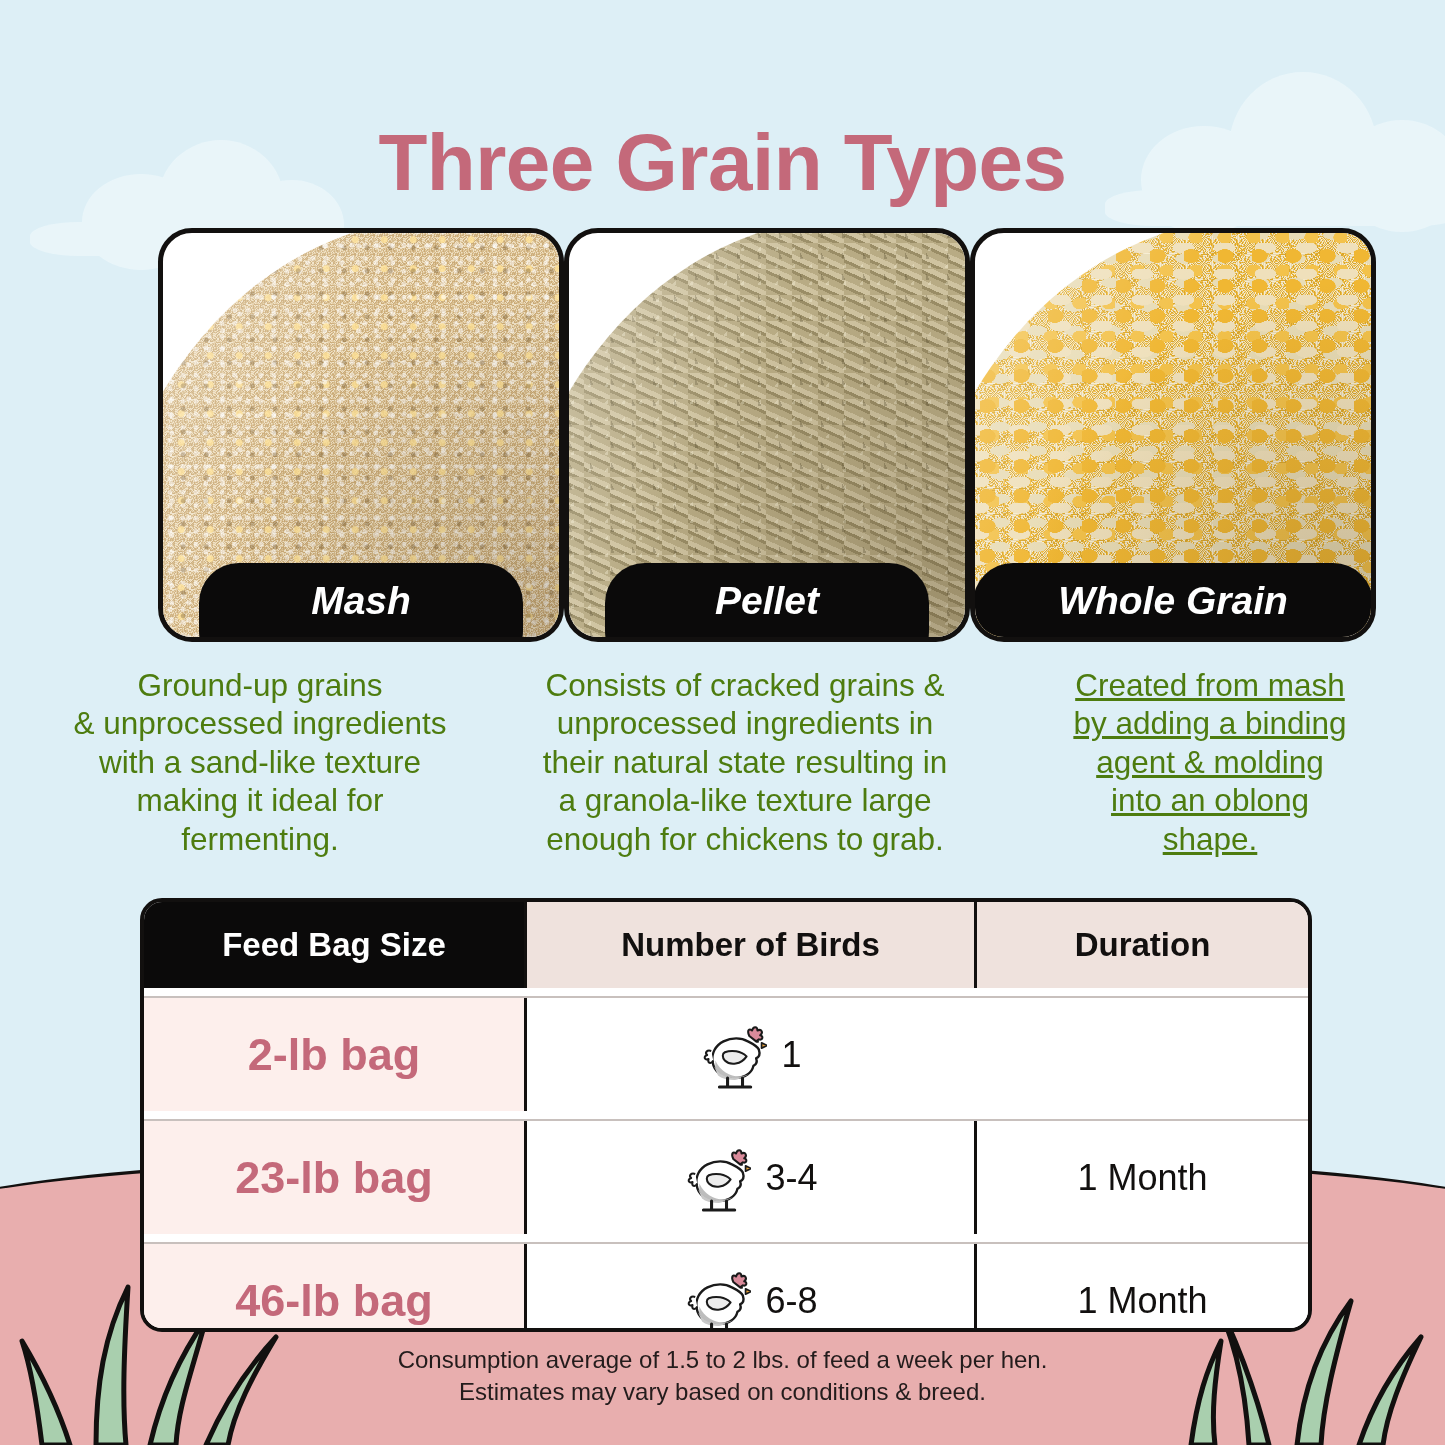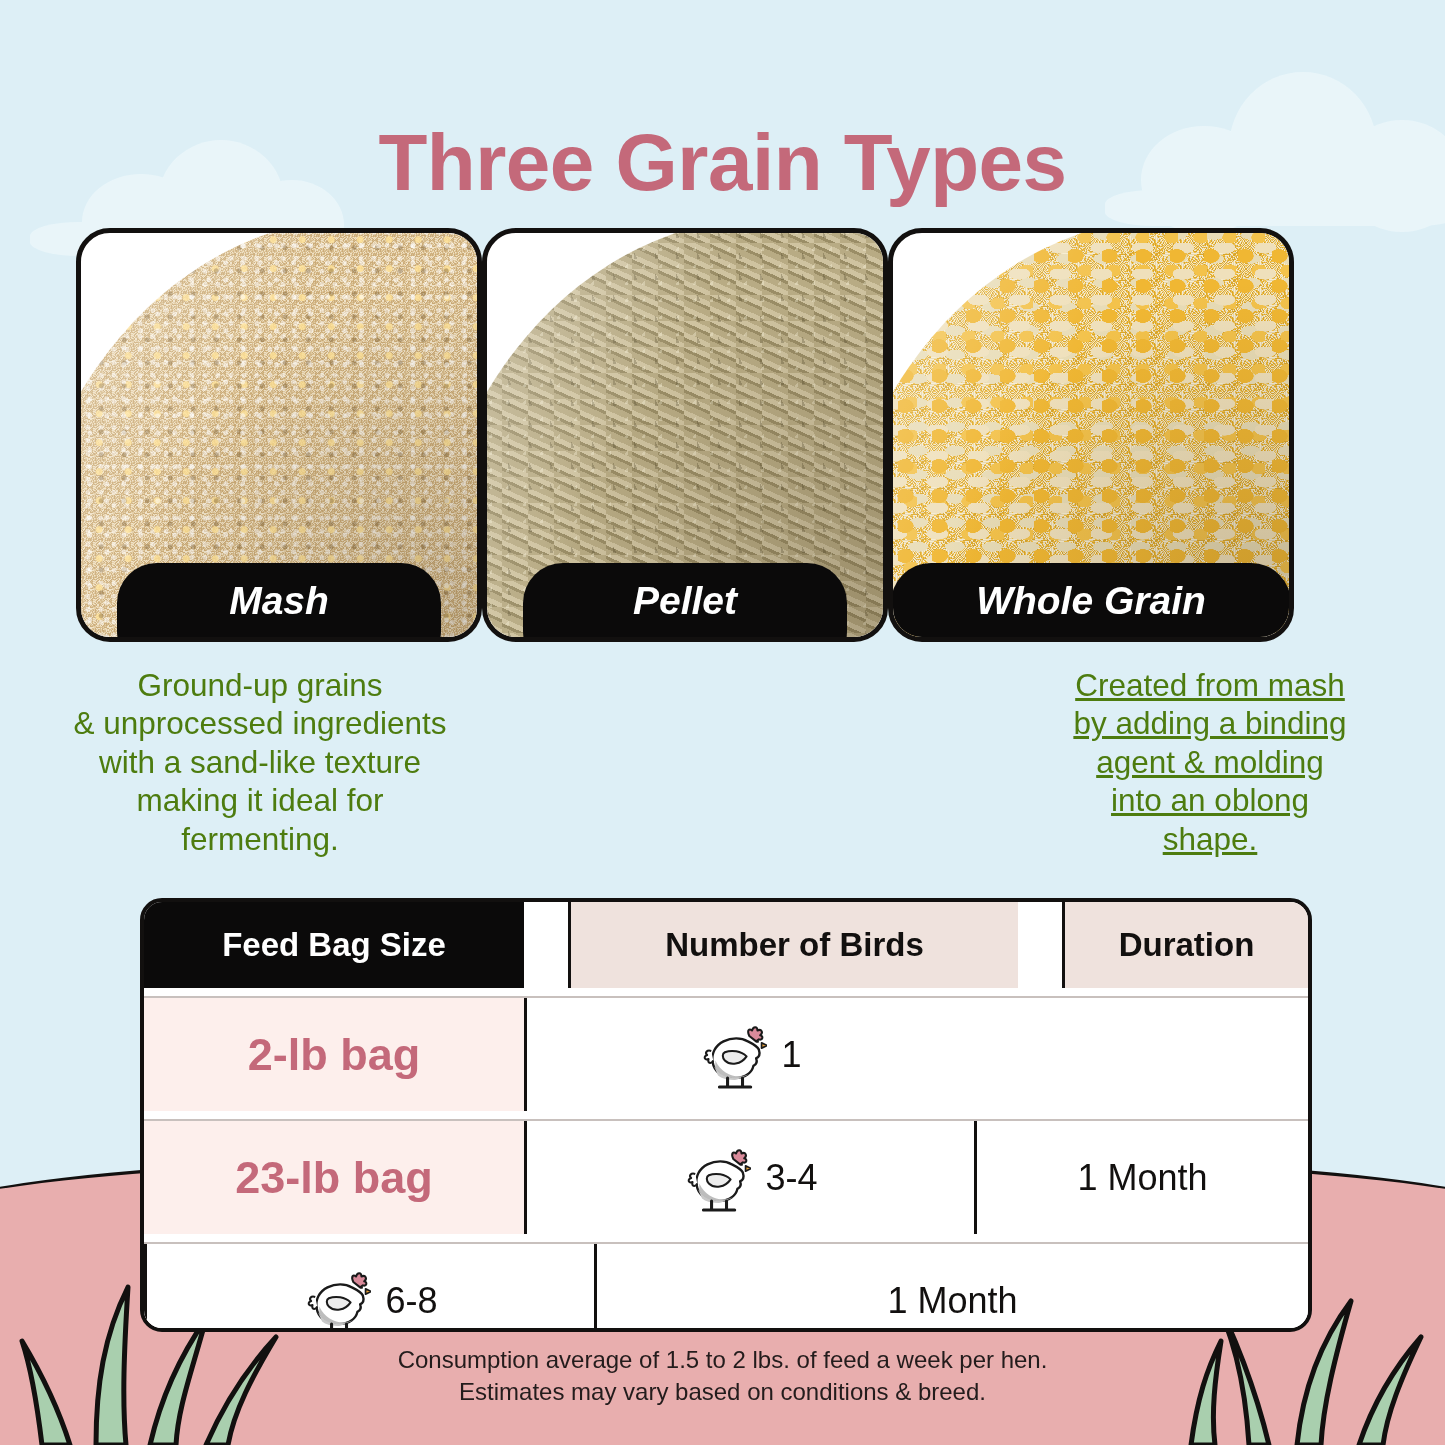--- a/index.html
+++ b/index.html
@@ -40,21 +40,21 @@
     color:#c4697a;
     letter-spacing:-.5px;
     z-index:5;
     margin-top:25px;
   }
 
   
   #cards {
     position:absolute; top:228px; left:76px;
     width:1300px; height:404px;
-    display:flex; justify-content:flex-start;
+    display:flex; justify-content:flex-end;
     z-index:4;
   }
   .card {
     position:relative;
     width:396px; height:404px;
     background:#fff;
     border:5px solid #12100f;
     border-radius:34px;
     overflow:hidden;
   }
@@ -135,21 +135,21 @@
     position:absolute; top:898px; left:140px;
     width:1172px; height:434px;
     border:4px solid #12100f;
     border-radius:22px;
     overflow:hidden;
     background:#fff;
     z-index:5;
     box-sizing:border-box;
   }
   .trow { display:flex; }
-  .trow.head { height:86px;gap:44px; }
+  .trow.head { height:86px; }
   .trow.body { height:113px; border-top:2px solid #c8c0bd;margin-top:8px; }
   .cell { display:flex; align-items:center; justify-content:center; box-sizing:border-box; }
   .c1 { width:380px; }
   .c2 { width:450px; border-left:3px solid #12100f; }
   .c3 { flex:1; border-left:3px solid #12100f; }
 
   .head .c1 { background:#0b0a0a; color:#fff; font-size:33px; font-weight:700; }
   .head .c2, .head .c3 { background:#efe2dd; color:#12100f; font-size:33px; font-weight:700; }
 
   .body .c1 { background:#fdefec; color:#c4697a; font-size:45px; font-weight:700; }
@@ -239,20 +239,25 @@
     <div class="pill wide">Whole Grain</div>
   </div>
 </div>
 
 <div id="descs">
   <div class="desc" style="white-space:pre-line">Ground-up grains
 &amp; unprocessed ingredients
 with a sand-like texture
 making it ideal for
 fermenting.</div>
+  <div class="desc mid" style="white-space:pre-line">Consists of cracked grains &amp;
+unprocessed ingredients in
+their natural state resulting in
+a granola-like texture large
+enough for chickens to grab.</div>
   <div class="desc right" style="white-space:pre-line">Created from mash
 by adding a binding
 agent &amp; molding
 into an oblong
 shape.</div>
 </div>
 
 <div id="table">
 
   <div class="trow head">
@@ -292,20 +297,21 @@
         <path d="M38 48 C 48 44 62 46 70 54 C 62 66 46 68 38 60 C 34 56 34 50 38 48 Z" fill="#ededed" stroke="#1a1a1a" stroke-width="3" stroke-linejoin="round"></path>
         <path d="M86 34 C 83 34 83 31 86 31 C 89 31 89 34 86 34 Z" fill="#1a1a1a"></path>
         <path d="M42 86 L 42 98 M30 99 L 54 99 M64 86 L 64 98 M52 99 L 76 99" stroke="#1a1a1a" stroke-width="4.5" stroke-linecap="round" fill="none"></path>
       </svg>
       <span>3-4</span>
     </div>
     <div class="cell c3">1 Month</div>
   </div>
 
   <div class="trow body">
+    <div class="cell c1">46-lb bag</div>
     <div class="cell c2">
       <svg class="hen" viewBox="0 0 100 104">
         <path d="M74 24 C 70 16 74 12 78 16 C 80 9 86 10 86 16 C 92 13 95 19 90 23 C 95 24 94 31 88 29 L 84 32 Z" fill="#d98a9a" stroke="#1a1a1a" stroke-width="3" stroke-linejoin="round"></path>
         <path d="M92 34 L 100 38 L 92 42 Z" fill="#e8a33a" stroke="#1a1a1a" stroke-width="2.5" stroke-linejoin="round"></path>
         <path d="M88 44 C 90 50 88 55 84 57 C 86 62 84 66 80 68 C 78 78 68 86 52 86 C 34 86 22 76 20 62 C 18 50 24 38 36 32 C 48 26 62 26 72 32 C 80 36 86 39 88 44 Z" fill="#ffffff" stroke="#1a1a1a" stroke-width="3.5" stroke-linejoin="round"></path>
         <path d="M22 68 C 30 82 48 88 66 84 C 56 90 38 90 28 82 Z" fill="#c9c9c9" stroke="none"></path>
         <path d="M24 60 C 34 82 58 88 74 80 C 60 90 34 88 24 72 Z" fill="#bdbdbd" stroke="none"></path>
         <path d="M18 46 C 12 44 8 48 12 52 C 6 54 8 60 14 58 C 12 64 18 66 21 60" fill="#ffffff" stroke="#1a1a1a" stroke-width="3" stroke-linejoin="round"></path>
         <path d="M38 48 C 48 44 62 46 70 54 C 62 66 46 68 38 60 C 34 56 34 50 38 48 Z" fill="#ededed" stroke="#1a1a1a" stroke-width="3" stroke-linejoin="round"></path>
         <path d="M86 34 C 83 34 83 31 86 31 C 89 31 89 34 86 34 Z" fill="#1a1a1a"></path>

